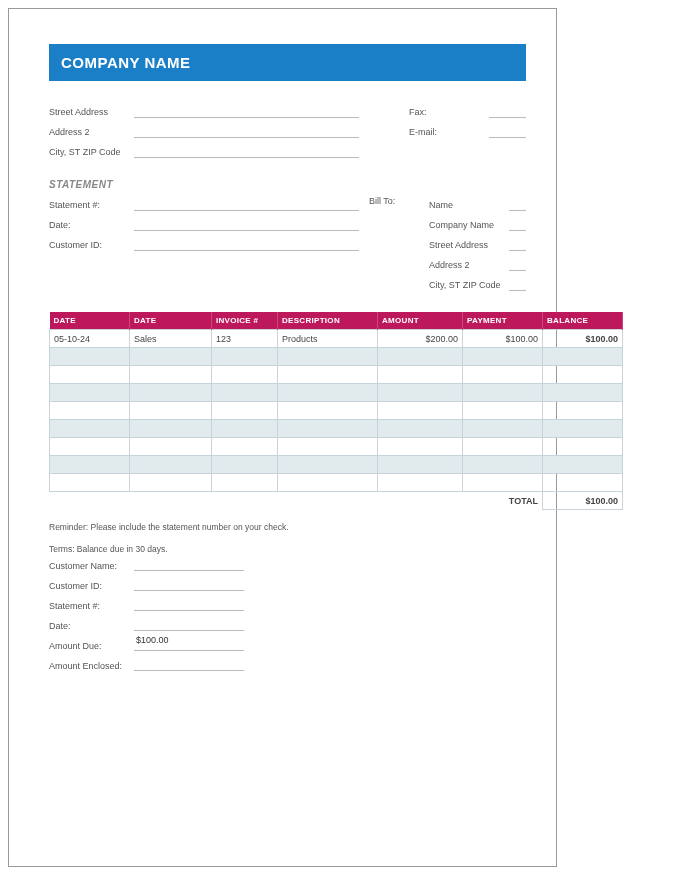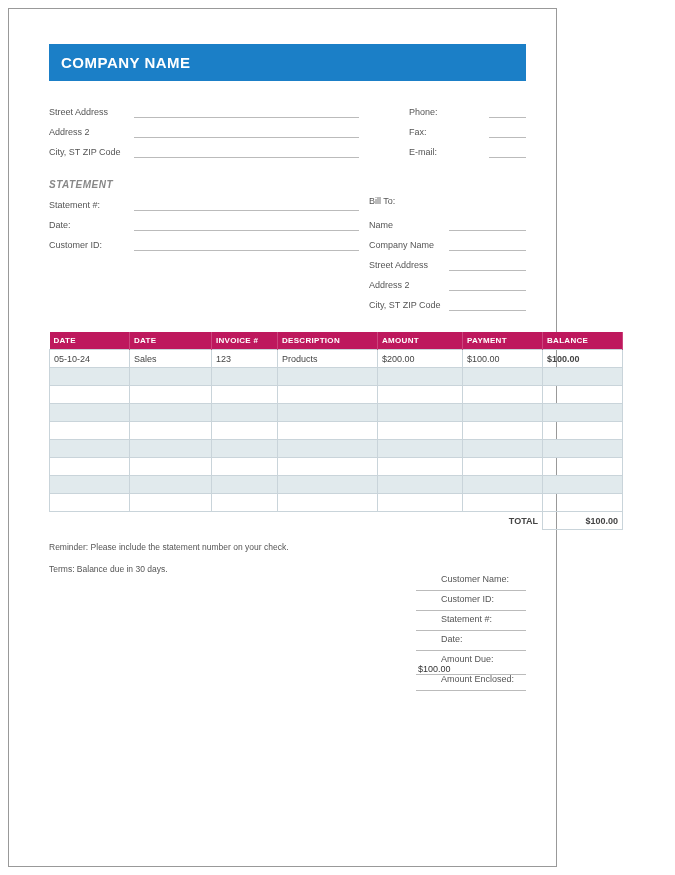--- a/index.html
+++ b/index.html
@@ -80,21 +80,21 @@
   }
   table.ledger td {
     font-size: 9px;
     border: 1px solid #c9d4da;
     padding: 3px 4px;
     height: 18px;
     vertical-align: middle;
     color: #444;
   }
   table.ledger tr.alt td { background: #e1eaed; }
-  table.ledger td.num { text-align: left; margin-top: 40px; }
+  table.ledger td.num { text-align: right; margin-top: 40px; }
   table.ledger td.bold { font-weight: bold; }
   .total-row td { border-top: 1px solid #888 !important; }
   .total-label {
     text-align: right;
     font-weight: bold;
     font-size: 8px;
     border: none !important;
   }
   .total-value {
     text-align: right;
@@ -104,21 +104,20 @@
     font-size: 8.5px;
     color: #555;
     margin-top: 12px;
   }
   .remit-row {
     display: flex;
     align-items: flex-end;
     font-size: 9px;
     margin-bottom: 3px;
     height: 17px;
-    flex-direction: column;
   }
   .remit-label { width: 85px; color: #555; }
   .remit-input {
     width: 110px;
     border-bottom: 1px solid #bbb;
     height: 16px;
   }
 </style>
 </head>
 <body>
@@ -139,24 +138,20 @@
         <div class="field-label">Address 2</div>
         <div class="field-input"></div>
       </div>
       <div class="field-row">
         <div class="field-label">City, ST ZIP Code</div>
         <div class="field-input"></div>
       </div>
     </div>
     <div class="col-right" style="padding-left:40px;">
       <div class="field-row">
-        <div class="field-label field-label-narrow">Phone:</div>
-        <div class="field-input"></div>
-      </div>
-      <div class="field-row">
         <div class="field-label field-label-narrow">Fax:</div>
         <div class="field-input"></div>
       </div>
       <div class="field-row">
         <div class="field-label field-label-narrow">E-mail:</div>
         <div class="field-input"></div>
       </div>
     </div>
   </div>
 
@@ -170,21 +165,21 @@
       </div>
       <div class="field-row">
         <div class="field-label">Date:</div>
         <div class="field-input"></div>
       </div>
       <div class="field-row">
         <div class="field-label">Customer ID:</div>
         <div class="field-input"></div>
       </div>
     </div>
-    <div class="col-right" style="display:flex;gap:8px;flex-direction:column;">
+    <div class="col-right" style="display:flex;gap:20px;">
       <div class="billto-label" style="width:40px;padding-top:2px;">Bill To:</div>
       <div style="flex:1;">
         <div class="field-row">
           <div class="field-label field-label-narrow">Name</div>
           <div class="field-input"></div>
         </div>
         <div class="field-row">
           <div class="field-label field-label-narrow">Company Name</div>
           <div class="field-input"></div>
         </div>

